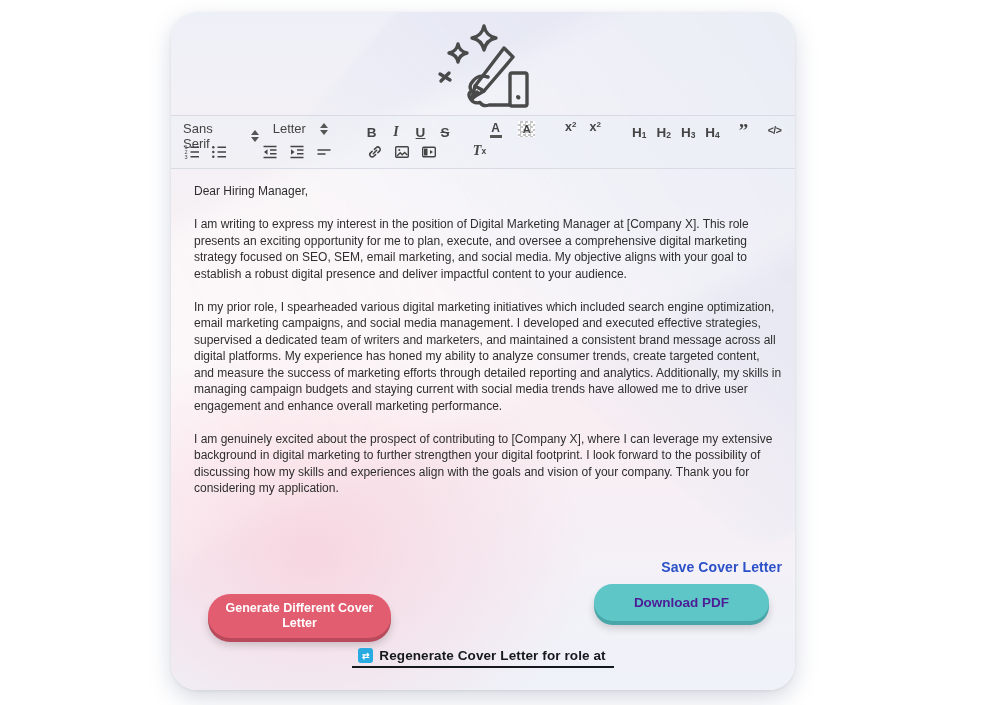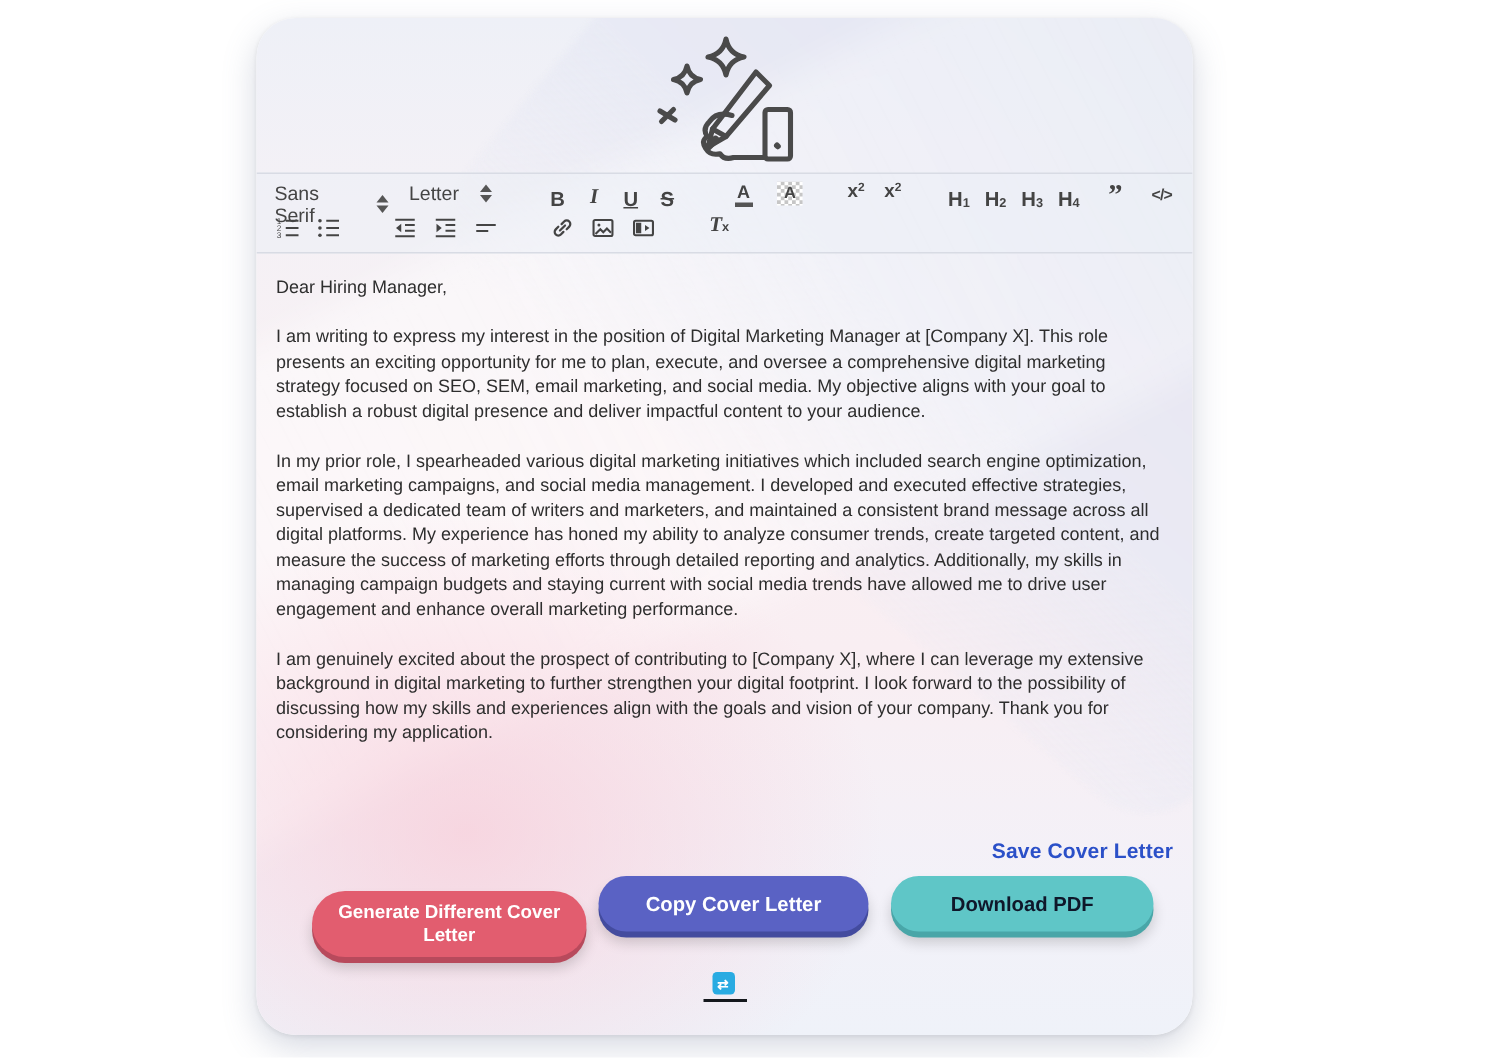--- a/index.html
+++ b/index.html
@@ -60,35 +60,35 @@
   .t-quote { font-family: "Liberation Serif", serif; font-size: 19px; font-weight: 900; align-items: center; }
   .t-code { font-size: 10.5px; letter-spacing: -0.5px; align-items: center; }
   .t-clean { font-family: "Liberation Serif", serif; font-style: italic; font-size: 14px; align-items: center; }
   .t-clean sub { font-style: normal; font-weight: 900; font-size: 8.5px; font-family: "Liberation Sans", sans-serif; }
   .tb-icon { display: inline-flex; align-items: center; justify-content: center; width: 18px; height: 20px; cursor: pointer; }
   .tb-icon svg { display: block; }
 
   
   .editor {
     position: absolute; top: 158px; left: 0; right: 0; bottom: 0;
-    padding: 13px 13px 0 13px; color: #2e2e2e;
+    padding: 13px 13px 0 23px; color: #2e2e2e;
     font-size: 12px; line-height: 16.5px; cursor: text;
   }
   .editor p { margin: 0 0 16.5px 0; }
   .editor p.tight { margin: 0; }
 
   
   .save-link { position: absolute; top: 547px; right: 13px; font-size: 14px; font-weight: bold; cursor: pointer; letter-spacing: .1px; text-align: right; }
   .btn { position: absolute; border: none; border-radius: 20px; font-family: "Liberation Sans", sans-serif;
     font-weight: bold; cursor: pointer; color: #ffffff; text-align: center; }
   .btn-generate { left: 37px; top: 569px; width: 183px; height: 44px; font-size: 12.5px; line-height: 1.2; border-radius: 22px;
     box-shadow: 0 4px 0 #b84a5c, 0 7px 9px rgba(0,0,0,.18); margin-top: 13px; }
   .btn-copy { left: 228px; top: 572px; width: 180px; height: 37px; font-size: 13.5px;
     box-shadow: 0 4px 0 #434b9e, 0 7px 9px rgba(0,0,0,.18); }
-  .btn-download { left: 423px; top: 572px; width: 175px; height: 37px; font-size: 13.5px; color: #0f172a;
+  .btn-download { left: 423px; top: 572px; width: 175px; height: 37px; font-size: 13.5px; color: #4c1d95;
     box-shadow: 0 4px 0 #49a6a8, 0 7px 9px rgba(0,0,0,.18); }
   .regen-row { position: absolute; top: 636px; left: 0; right: 0; display: flex; justify-content: center; }
   .regen-link { display: inline-flex; align-items: center; gap: 6px; cursor: pointer;
     border-bottom: 2px solid #15181d; padding: 0 8px 3px 6px; }
   .regen-icon { width: 15px; height: 15px; border-radius: 3px; color: #ffffff; font-size: 9px; font-weight: bold;
     display: inline-flex; align-items: center; justify-content: center; }
   .regen-text { font-size: 13.5px; font-weight: bold; color: #15181d; letter-spacing: .1px; }
 </style>
 </head>
 <body>
@@ -262,23 +262,23 @@
       <div class="editor">
         <p>Dear Hiring Manager,</p>
         <p>I am writing to express my interest in the position of Digital Marketing Manager at [Company X]. This role presents an exciting opportunity for me to plan, execute, and oversee a comprehensive digital marketing strategy focused on SEO, SEM, email marketing, and social media. My objective aligns with your goal to establish a robust digital presence and deliver impactful content to your audience.</p>
         <p>In my prior role, I spearheaded various digital marketing initiatives which included search engine optimization, email marketing campaigns, and social media management. I developed and executed effective strategies, supervised a dedicated team of writers and marketers, and maintained a consistent brand message across all digital platforms. My experience has honed my ability to analyze consumer trends, create targeted content, and measure the success of marketing efforts through detailed reporting and analytics. Additionally, my skills in managing campaign budgets and staying current with social media trends have allowed me to drive user engagement and enhance overall marketing performance.</p>
         <p>I am genuinely excited about the prospect of contributing to [Company X], where I can leverage my extensive background in digital marketing to further strengthen your digital footprint. I look forward to the possibility of discussing how my skills and experiences align with the goals and vision of your company. Thank you for considering my application.</p>
       </div>
 
       <a class="save-link" style="color: rgb(43, 80, 200);">Save Cover Letter</a>
 
       <button class="btn btn-generate" style="background: rgb(226, 93, 111);">Generate Different Cover Letter</button>
-      <button class="btn btn-copy" style="background: rgb(90, 98, 196);">Copy Cover Letter</button>
       <button class="btn btn-download" style="background: rgb(95, 198, 199);">Download PDF</button>
 
       <div class="regen-row">
         <span class="regen-link">
           <span class="regen-icon" style="background: rgb(41, 171, 226);">⇄</span>
+          <span class="regen-text">Regenerate Cover Letter for role at</span>
         </span>
       </div>
     </div>
   </div>
 </div>
 
 </body></html>

